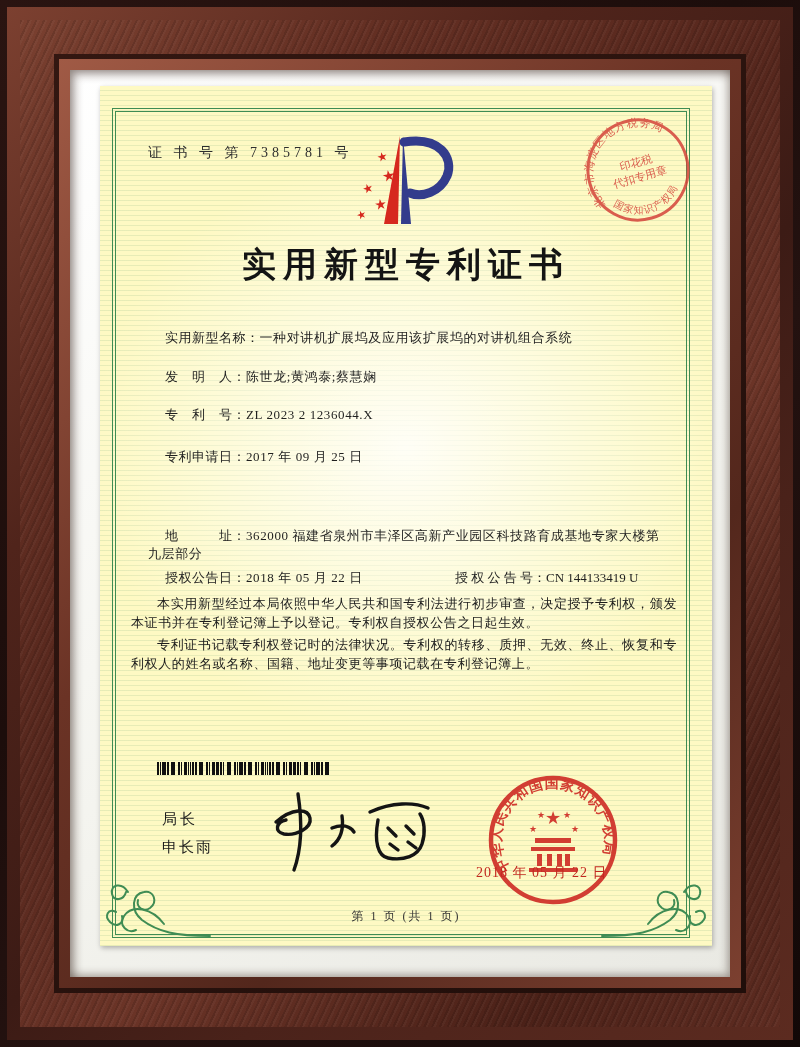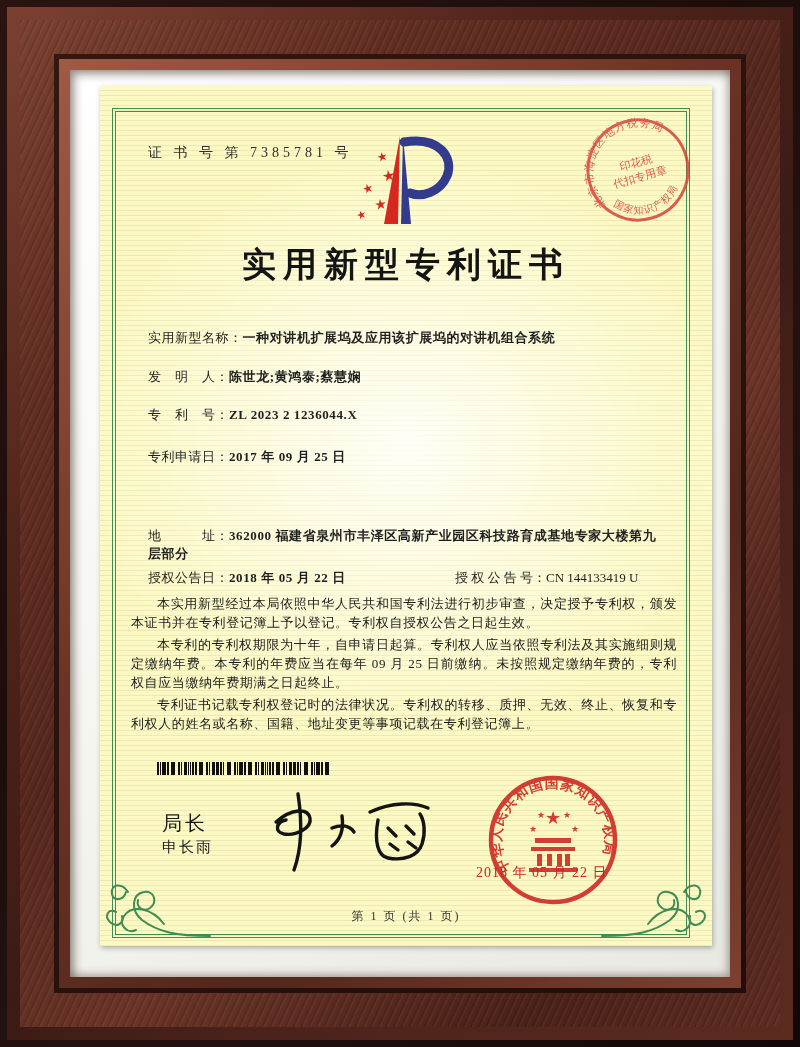--- a/index.html
+++ b/index.html
@@ -32,33 +32,33 @@
   .fl-left{left:2px;top:792px;}
   .fl-right{left:500px;top:792px;transform:scaleX(-1);}
   
   .cert-no{position:absolute;left:48px;top:58px;font-size:14px;letter-spacing:4px;color:#2e2e2e;}
   .title{position:absolute;left:0;top:156px;width:100%;text-align:center;
          font-size:34px;font-weight:bold;letter-spacing:7px;color:#141414;}
   .logo{position:absolute;left:250px;top:44px;width:150px;height:105px;}
   .tax-stamp{position:absolute;left:482px;top:28px;width:112px;height:112px;
              transform:rotate(-16deg);opacity:.85;}
   .row{position:absolute;left:48px;font-size:13px;color:#1f1f1f;white-space:nowrap;}
-  .row .lbl{letter-spacing:.5px;}
-  .row .val{letter-spacing:.6px;font-weight:bold;}
+  .row .lbl{letter-spacing:.5px;margin-left:17px;}
+  .row .val{letter-spacing:.6px;}
   .addr{white-space:normal;width:520px;line-height:18px;}
   .addr .val{display:inline;}
   .grant-no{position:absolute;left:355px;font-size:13px;color:#1f1f1f;white-space:nowrap;}
   .body-text{position:absolute;left:31px;top:508px;width:546px;font-size:13px;line-height:19px;
              letter-spacing:.6px;color:#1c1c1c;text-align:justify;}
   .body-text p{margin:0 0 3px 0;text-indent:2em;}
   .barcode{position:absolute;left:57px;top:676px;width:173px;height:13px;
       background:
         repeating-linear-gradient(90deg,#101010 0 2px,transparent 2px 3px,#101010 3px 4px,transparent 4px 7px),
         repeating-linear-gradient(90deg,#101010 0 1px,transparent 1px 5px,#101010 5px 7px,transparent 7px 11px);}
-  .signer-title{position:absolute;left:62px;top:724px;font-size:20px;letter-spacing:3px;color:#1a1a1a;}
+  .signer-title{position:absolute;left:62px;top:724px;font-size:15px;letter-spacing:3px;color:#1a1a1a;}
   .signer-name{position:absolute;left:62px;top:752px;font-size:15px;letter-spacing:2px;color:#1a1a1a;}
   .signature{position:absolute;left:158px;top:700px;width:180px;height:92px;}
   .seal{position:absolute;left:385px;top:686px;width:136px;height:136px;opacity:.92;}
   .seal-date{position:absolute;left:376px;top:778px;font-size:14px;letter-spacing:1px;
              color:#c2281f;white-space:nowrap;}
   .footer{position:absolute;left:0;top:822px;width:100%;text-align:center;
           font-size:12px;letter-spacing:2px;color:#333;}
   svg text{font-family:"Liberation Serif","DejaVu Serif",serif;}
 </style>
 </head>
@@ -144,21 +144,20 @@
     </div>
     <div class="row" style="top:483px">
       <span class="lbl">授权公告日：</span><span class="val">2018 年 05 月 22 日</span>
     </div>
     <div class="grant-no" style="top:483px">
       <span class="lbl">授 权 公 告 号：</span><span class="val">CN 144133419 U</span>
     </div>
 
     <div class="body-text">
       <p>本实用新型经过本局依照中华人民共和国专利法进行初步审查，决定授予专利权，颁发本证书并在专利登记簿上予以登记。专利权自授权公告之日起生效。</p>
-      <p>本专利的专利权期限为十年，自申请日起算。专利权人应当依照专利法及其实施细则规定缴纳年费。本专利的年费应当在每年 09 月 25 日前缴纳。未按照规定缴纳年费的，专利权自应当缴纳年费期满之日起终止。</p>
       <p>专利证书记载专利权登记时的法律状况。专利权的转移、质押、无效、终止、恢复和专利权人的姓名或名称、国籍、地址变更等事项记载在专利登记簿上。</p>
     </div>
 
     <div class="barcode"></div>
 
     <div class="signer-title">局长</div>
     <div class="signer-name">申长雨</div>
     <svg class="signature" viewBox="0 0 180 92">
       <g fill="none" stroke="#141414" stroke-width="3.4" stroke-linecap="round">
         <path d="M18,36 C34,22 50,22 52,32 C54,42 38,50 26,48 C16,46 18,36 28,34"></path>

